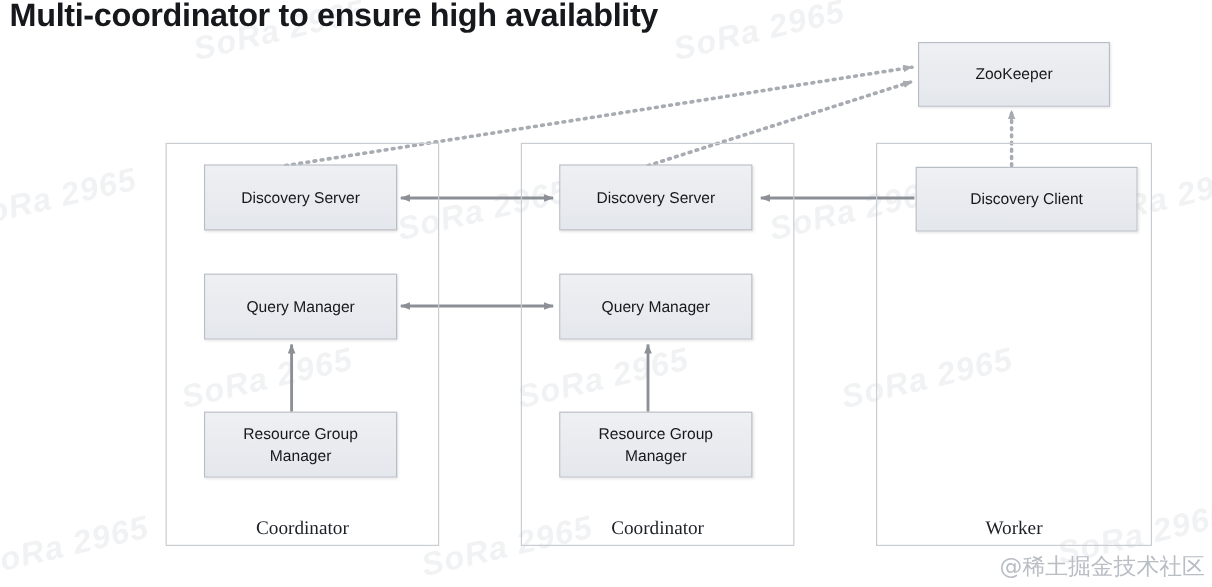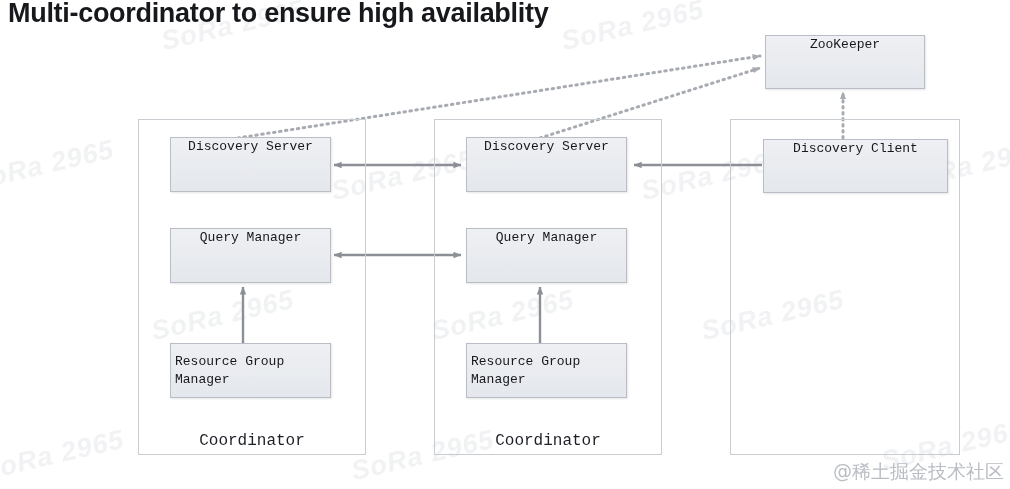--- a/index.html
+++ b/index.html
@@ -54,39 +54,39 @@
     position: absolute;
     border: 1px solid #c9ccd1;
     background: transparent;
     box-sizing: border-box;
   }
   .panel-label {
     position: absolute;
     text-align: center;
     font-size: 16px;
     color: #1d2026;
-    font-family: Liberation Mono, monospace;
+    font-family: Liberation Serif, serif;
     white-space: nowrap;
   }
 
   
   .node {
     position: absolute;
     box-sizing: border-box;
     border: 1px solid #b9bec6;
     background: linear-gradient(180deg, #eef0f3 0%, #e4e7ec 100%);
     box-shadow: 1px 1px 2px rgba(0,0,0,0.10);
     display: flex;
-    align-items: flex-start;
+    align-items: center;
     justify-content: center;
     text-align: center;
     font-size: 13px;
     color: #16181c;
     line-height: 1.35;
-    font-family: Liberation Mono, monospace;
+    font-family: Liberation Sans, sans-serif;
     padding: 0 4px;
   }
 
   
   #attribution {
     position: absolute;
     right: 6px;
     bottom: 4px;
     font-size: 19px;
     color: #b9bdc4;
@@ -183,20 +183,21 @@
   <div class="node" style="left:466px; top:228px; width:161px; height:55px;">
     <span>Query  Manager</span>
   </div>
 
   <div class="node" style="left:466px; top:343px; width:161px; height:55px; flex-direction:column;">
     <span>Resource Group</span>
     <span>Manager</span>
   </div>
 
   <div class="panel" style="left:730px; top:119px; width:230px; height:336px;"></div>
+  <div class="panel-label" style="left:730px; top:432px; width:230px;">Worker</div>
 
   <div class="node" style="left:763px; top:139px; width:185px; height:54px;">
     <span>Discovery Client</span>
   </div>
 
   <div id="attribution">@稀土掘金技术社区</div>
 
 </div>
 
 </body></html>

